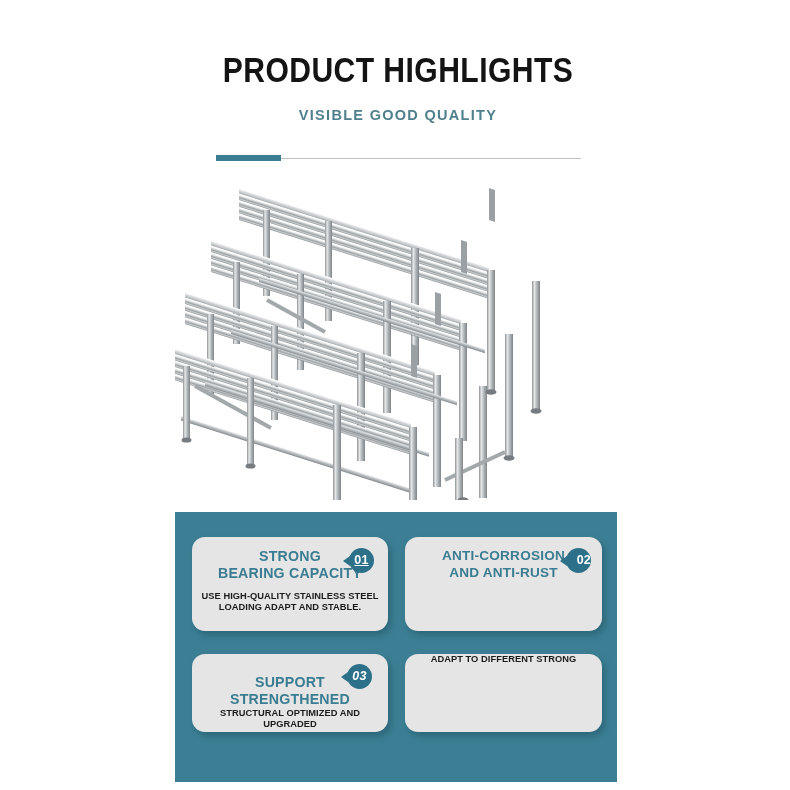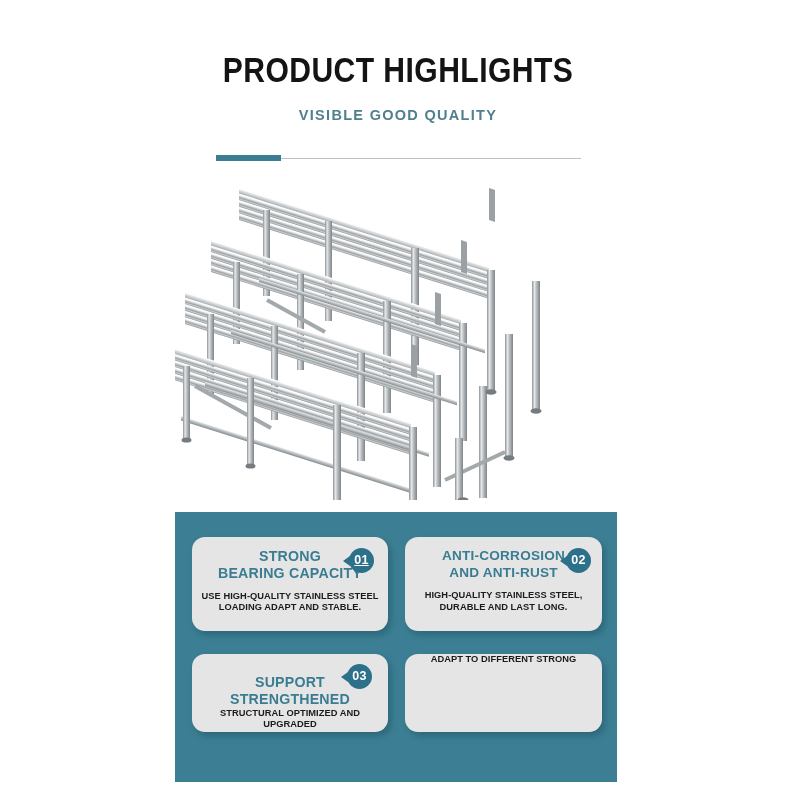--- a/index.html
+++ b/index.html
@@ -155,22 +155,22 @@
     position: absolute;
     left: -6px;
     top: 8px;
     width: 0;
     height: 0;
     border-top: 5px solid transparent;
     border-bottom: 5px solid transparent;
     border-right: 7px solid #2d7089;
   }
   .badge-1 { right: 14px; top: 11px; text-decoration: underline; }
-  .badge-2 { right: 11px; top: 11px; }
-  .badge-3 { right: 16px; top: 10px; }
+  .badge-2 { right: 11px; top: 11px; text-align: right; }
+  .badge-3 { right: 16px; top: 10px; font-style: italic; }
   .badge-4 { right: 16px; top: 10px; }
 
   .card-body {
     text-align: center;
     font-size: 9.3px;
     font-weight: 700;
     color: #1b1b1b;
     line-height: 11.5px;
     letter-spacing: 0.05px;
     white-space: pre-line;
@@ -337,22 +337,20 @@
       <div class="card-body">USE HIGH-QUALITY STAINLESS STEEL
 LOADING ADAPT AND STABLE.</div>
     </div>
 
     <div class="card card-r1 card-c2">
       <div class="card-head">
         <span class="card-title">ANTI-CORROSION
 AND ANTI-RUST</span>
         <span class="badge badge-2">02</span>
       </div>
-      <div class="card-body">HIGH-QUALITY STAINLESS STEEL,
-DURABLE AND LAST LONG.</div>
     </div>
 
     <div class="card card-r2 card-c1">
       <div class="card-head">
         <span class="card-title">SUPPORT
 STRENGTHENED</span>
         <span class="badge badge-3">03</span>
       </div>
       <div class="card-body">STRUCTURAL OPTIMIZED AND UPGRADED</div>
     </div>

